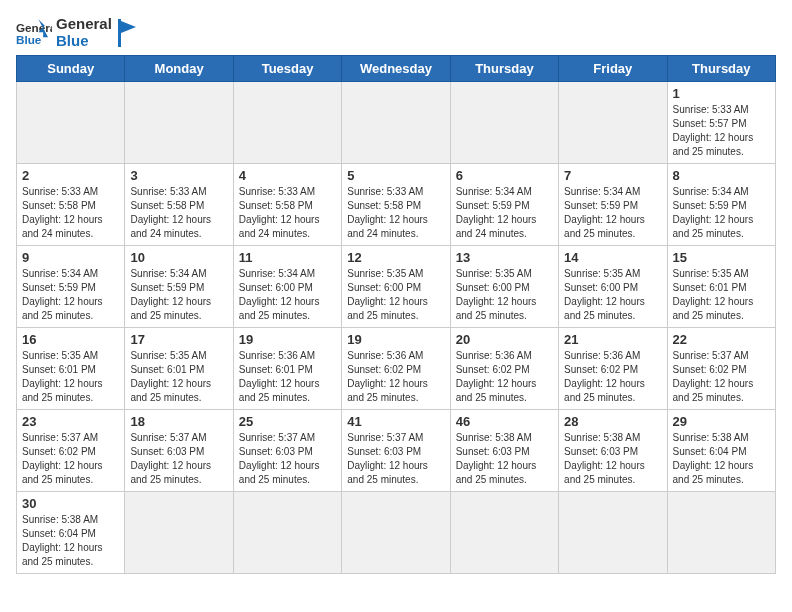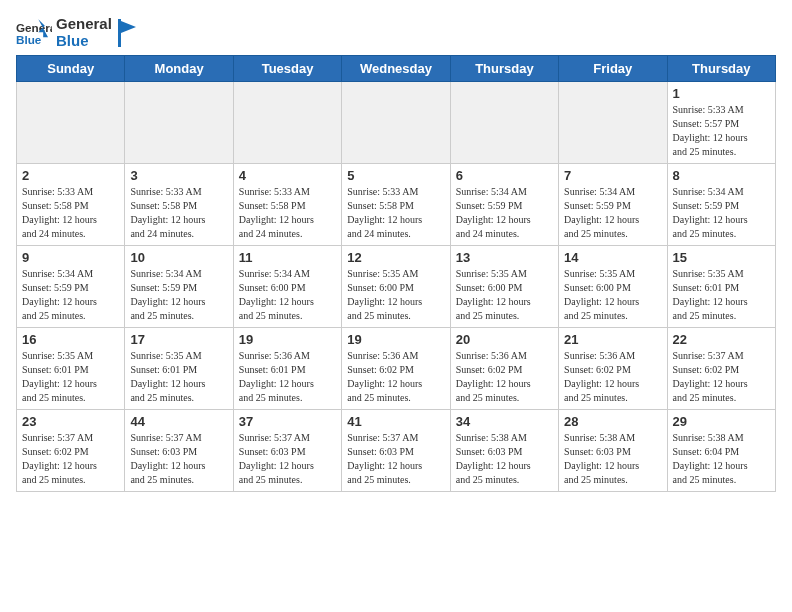--- a/index.html
+++ b/index.html
@@ -68,21 +68,20 @@
       font-size: 13px;
       font-weight: bold;
       color: #333;
       margin-bottom: 2px;
       display: block;
     }
     .day-info {
       font-size: 10px;
       color: #333;
       line-height: 1.4;
-      font-family: Liberation Serif, serif;
     }
   </style>
 </head>
 <body>
 
 <div class="header">
   <div class="logo">
     <svg class="logo-icon" viewBox="0 0 40 30" xmlns="http://www.w3.org/2000/svg">
       <text x="0" y="14" font-size="13" font-weight="bold" fill="#333" font-family="Arial">General</text>
       <text x="0" y="27" font-size="13" font-weight="bold" fill="#1a6fba" font-family="Arial">Blue</text>
@@ -286,56 +285,71 @@
       </tr>
       <tr>
         <td>
           <span class="day-number">23</span>
           <div class="day-info" style="white-space: pre-line;">Sunrise: 5:37 AM
 Sunset: 6:02 PM
 Daylight: 12 hours
 and 25 minutes.</div>
         </td>
         <td>
-          <span class="day-number">44</span>
-          <div class="day-info" style="white-space: pre-line;">Sunrise: 5:37 AM
-Sunset: 6:03 PM
-Daylight: 12 hours
-and 25 minutes.</div>
-        </td>
-        <td>
-          <span class="day-number">37</span>
+          <span class="day-number">18</span>
+          <div class="day-info" style="white-space: pre-line;">Sunrise: 5:37 AM
+Sunset: 6:03 PM
+Daylight: 12 hours
+and 25 minutes.</div>
+        </td>
+        <td>
+          <span class="day-number">25</span>
           <div class="day-info" style="white-space: pre-line;">Sunrise: 5:37 AM
 Sunset: 6:03 PM
 Daylight: 12 hours
 and 25 minutes.</div>
         </td>
         <td>
           <span class="day-number">41</span>
           <div class="day-info" style="white-space: pre-line;">Sunrise: 5:37 AM
 Sunset: 6:03 PM
 Daylight: 12 hours
 and 25 minutes.</div>
         </td>
         <td>
-          <span class="day-number">34</span>
+          <span class="day-number">46</span>
           <div class="day-info" style="white-space: pre-line;">Sunrise: 5:38 AM
 Sunset: 6:03 PM
 Daylight: 12 hours
 and 25 minutes.</div>
         </td>
         <td>
           <span class="day-number">28</span>
           <div class="day-info" style="white-space: pre-line;">Sunrise: 5:38 AM
 Sunset: 6:03 PM
 Daylight: 12 hours
 and 25 minutes.</div>
         </td>
         <td>
           <span class="day-number">29</span>
           <div class="day-info" style="white-space: pre-line;">Sunrise: 5:38 AM
 Sunset: 6:04 PM
 Daylight: 12 hours
 and 25 minutes.</div>
         </td>
+      </tr>
+      <tr>
+        <td>
+          <span class="day-number">30</span>
+          <div class="day-info" style="white-space: pre-line;">Sunrise: 5:38 AM
+Sunset: 6:04 PM
+Daylight: 12 hours
+and 25 minutes.</div>
+        </td>
+        <td class="shaded"></td>
+        <td class="shaded"></td>
+        <td class="shaded"></td>
+        <td class="shaded"></td>
+        <td class="shaded"></td>
+        <td class="shaded"></td>
       </tr>
     </tbody>
 </table>
 
 </body></html>

